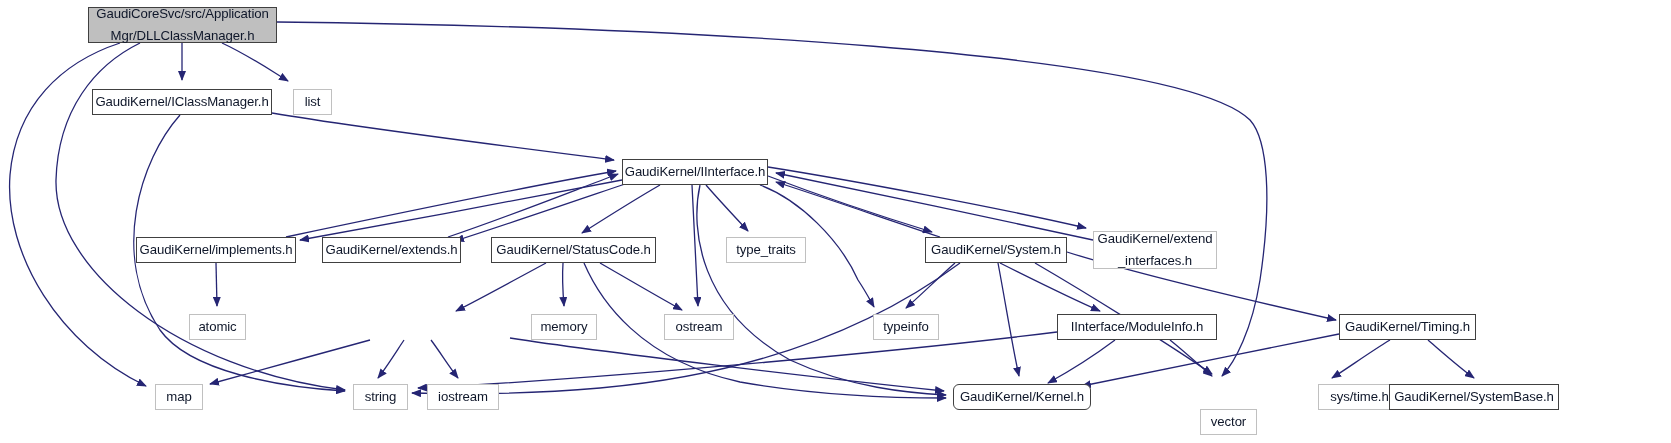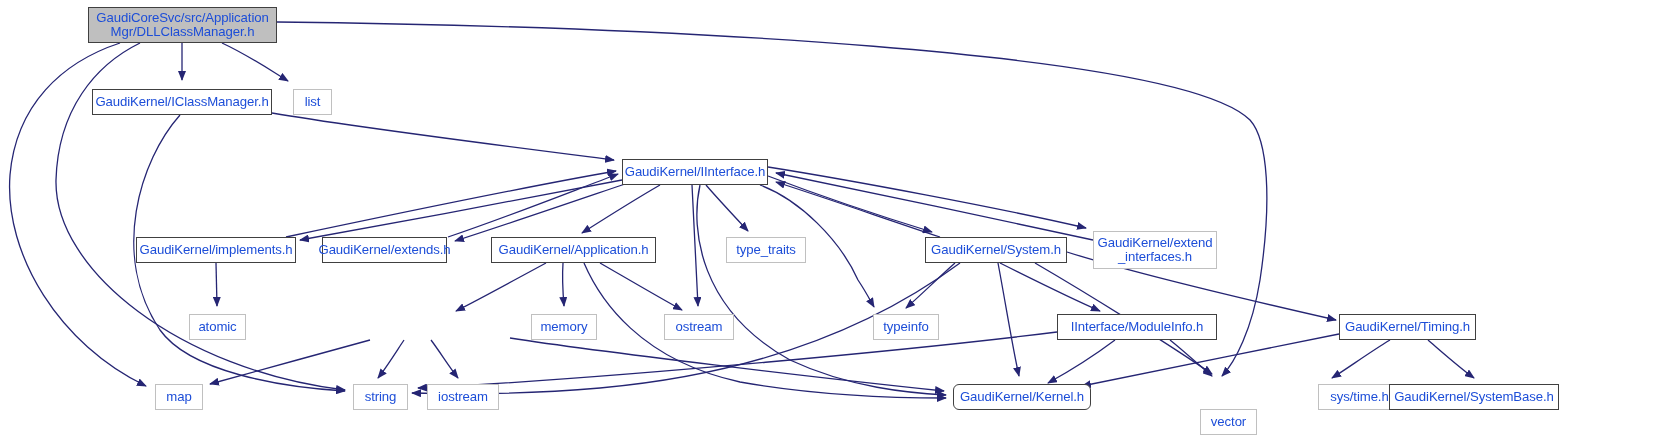--- a/index.html
+++ b/index.html
@@ -23,22 +23,22 @@
     overflow: visible;
   }
   .node {
     position: absolute;
     box-sizing: border-box;
     display: flex;
     align-items: center;
     justify-content: center;
     text-align: center;
     font-size: 13.2px;
-    line-height: 14px;
-    color: #1d4ed8;
+    line-height: 22px;
+    color: #0f172a;
     background: #ffffff;
     border: 1px solid #c0c0c0;
     white-space: pre-line;
     letter-spacing: -0.1px;
     z-index: 5;
   }
   .node.header {
     border: 1.6px solid #404040;
   }
   .node.root {
@@ -147,22 +147,22 @@
       <path d="M1428,340 C1442,352 1460,368 1474,378"></path>
     </g>
   </svg>
 
   <div class="node root" style="left:88px;  top:7px;   width:189px; height:36px;"><span class="node-label">GaudiCoreSvc/src/Application
 Mgr/DLLClassManager.h</span></div>
   <div class="node header" style="left:92px;  top:89px;  width:180px; height:26px;align-items:center;"><span class="node-label">GaudiKernel/IClassManager.h</span></div>
   <div class="node" style="left:293px; top:89px;  width:39px;  height:26px;"><span class="node-label">list</span></div>
   <div class="node header" style="left:622px; top:159px; width:146px; height:26px;"><span class="node-label">GaudiKernel/IInterface.h</span></div>
   <div class="node header" style="left:136px; top:237px; width:160px; height:26px;"><span class="node-label">GaudiKernel/implements.h</span></div>
-  <div class="node header" style="left:322px; top:237px; width:125px; height:26px;"><span class="node-label">GaudiKernel/extends.h</span></div>
-  <div class="node header" style="left:491px; top:237px; width:165px; height:26px;"><span class="node-label">GaudiKernel/Application.h</span></div>
+  <div class="node header" style="left:322px; top:237px; width:139px; height:26px;"><span class="node-label">GaudiKernel/extends.h</span></div>
+  <div class="node header" style="left:491px; top:237px; width:165px; height:26px;"><span class="node-label">GaudiKernel/StatusCode.h</span></div>
   <div class="node" style="left:726px; top:237px; width:80px;  height:26px;"><span class="node-label">type_traits</span></div>
   <div class="node header" style="left:925px; top:237px; width:142px; height:26px;"><span class="node-label">GaudiKernel/System.h</span></div>
   <div class="node" style="left:1093px;top:231px; width:124px; height:38px;"><span class="node-label">GaudiKernel/extend
 _interfaces.h</span></div>
   <div class="node" style="left:189px; top:314px; width:57px;  height:26px;"><span class="node-label">atomic</span></div>
   <div class="node" style="left:531px; top:314px; width:66px;  height:26px;"><span class="node-label">memory</span></div>
   <div class="node" style="left:664px; top:314px; width:70px;  height:26px;justify-content:center;"><span class="node-label">ostream</span></div>
   <div class="node" style="left:873px; top:314px; width:66px;  height:26px;"><span class="node-label">typeinfo</span></div>
   <div class="node header" style="left:1057px;top:314px; width:160px; height:26px;"><span class="node-label">IInterface/ModuleInfo.h</span></div>
   <div class="node header" style="left:1339px;top:314px; width:137px; height:26px;"><span class="node-label">GaudiKernel/Timing.h</span></div>

